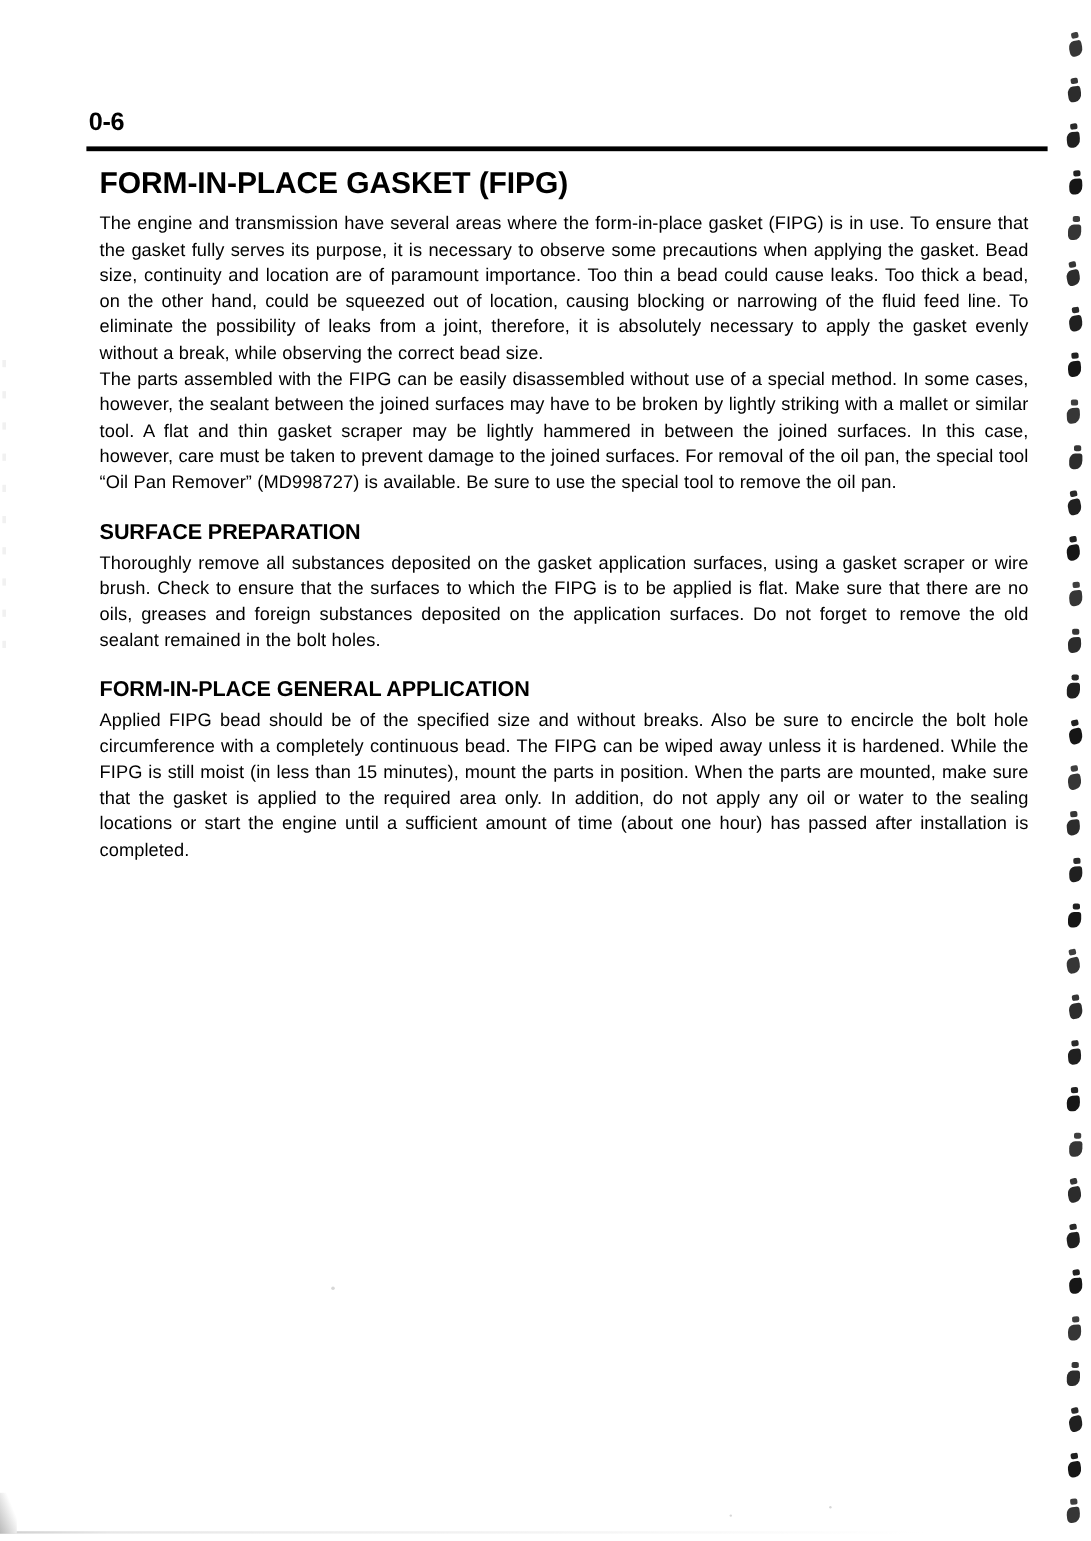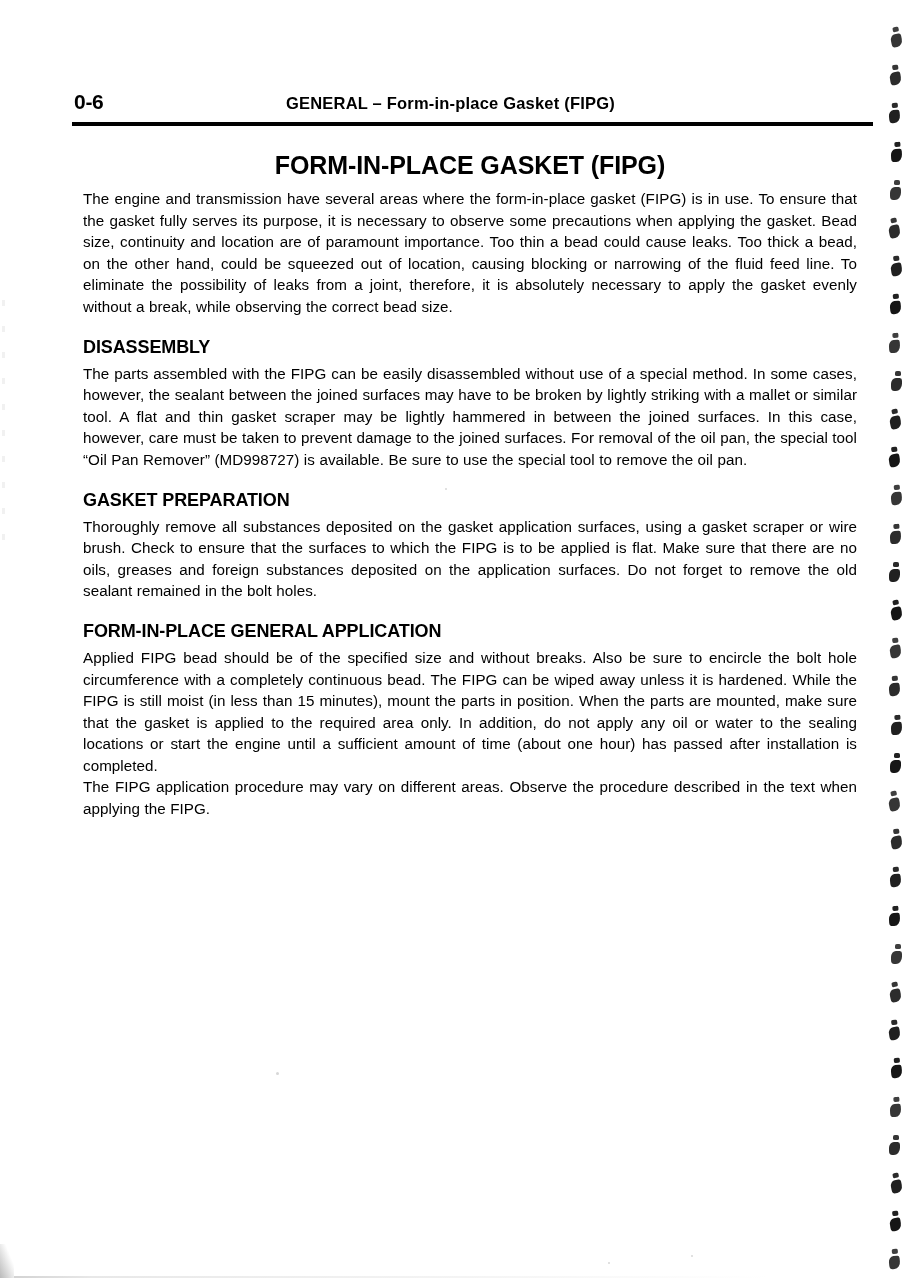--- a/index.html
+++ b/index.html
@@ -60,26 +60,25 @@
 
   
   .content {
     position: absolute;
     left: 83px;
     top: 137px;
     width: 774px;
   }
 
   h1.doc-title {
-    margin: 12px 0 7px 0;
+    margin: 0 0 7px 0;
     font-size: 25px;
     font-weight: bold;
     letter-spacing: -0.1px;
     line-height: 32px;
-    text-align: center;
   }
 
   h2.section-title {
     margin: 17px 0 3px 0;
     font-size: 18px;
     font-weight: bold;
     letter-spacing: -0.1px;
     line-height: 25px;
   }
 
@@ -166,41 +165,38 @@
     border-radius: 50%;
   }
 </style>
 </head>
 <body>
 
 <div class="page">
 
   <div class="header-row">
     <div class="page-number">0-6</div>
-    <div class="header-title">GENERAL – Form-in-place Gasket (FIPG)</div>
   </div>
   <div class="header-rule"></div>
 
   <div class="content">
 
     <h1 class="doc-title">FORM-IN-PLACE GASKET (FIPG)</h1>
 
     <div class="block">
       <p class="body-text">The engine and transmission have several areas where the form-in-place gasket (FIPG) is in use. To ensure that the gasket fully serves its purpose, it is necessary to observe some precautions when applying the gasket. Bead size, continuity and location are of paramount importance. Too thin a bead could cause leaks. Too thick a bead, on the other hand, could be squeezed out of location, causing blocking or narrowing of the fluid feed line. To eliminate the possibility of leaks from a joint, therefore, it is absolutely necessary to apply the gasket evenly without a break, while observing the correct bead size.</p>
     </div>
 
-    <h2 class="section-title">DISASSEMBLY</h2>
     <p class="body-text">The parts assembled with the FIPG can be easily disassembled without use of a special method. In some cases, however, the sealant between the joined surfaces may have to be broken by lightly striking with a mallet or similar tool. A flat and thin gasket scraper may be lightly hammered in between the joined surfaces. In this case, however, care must be taken to prevent damage to the joined surfaces. For removal of the oil pan, the special tool “Oil Pan Remover” (MD998727) is available. Be sure to use the special tool to remove the oil pan.</p>
 
-    <h2 class="section-title">GASKET PREPARATION</h2>
+    <h2 class="section-title">SURFACE PREPARATION</h2>
     <p class="body-text">Thoroughly remove all substances deposited on the gasket application surfaces, using a gasket scraper or wire brush. Check to ensure that the surfaces to which the FIPG is to be applied is flat. Make sure that there are no oils, greases and foreign substances deposited on the application surfaces. Do not forget to remove the old sealant remained in the bolt holes.</p>
 
     <h2 class="section-title">FORM-IN-PLACE GENERAL APPLICATION</h2>
     <p class="body-text">Applied FIPG bead should be of the specified size and without breaks. Also be sure to encircle the bolt hole circumference with a completely continuous bead. The FIPG can be wiped away unless it is hardened. While the FIPG is still moist (in less than 15 minutes), mount the parts in position. When the parts are mounted, make sure that the gasket is applied to the required area only. In addition, do not apply any oil or water to the sealing locations or start the engine until a sufficient amount of time (about one hour) has passed after installation is completed.</p>
-    <p class="body-text">The FIPG application procedure may vary on different areas. Observe the procedure described in the text when applying the FIPG.</p>
 
   </div>
 
   <div class="binding-marks">
       <div class="bind-mark" style="top: 34px; right: 6.6px; transform: rotate(-12deg); opacity: 0.82;"></div>
       <div class="bind-mark" style="top: 72.2px; right: 8px; transform: rotate(-9deg); opacity: 0.86;"></div>
       <div class="bind-mark" style="top: 110.4px; right: 9.4px; transform: rotate(-6deg); opacity: 0.91;"></div>
       <div class="bind-mark" style="top: 148.6px; right: 6.6px; transform: rotate(-3deg); opacity: 0.95;"></div>
       <div class="bind-mark" style="top: 186.8px; right: 8px; transform: rotate(0deg); opacity: 0.82;"></div>
       <div class="bind-mark" style="top: 225px; right: 9.4px; transform: rotate(-12deg); opacity: 0.86;"></div>

